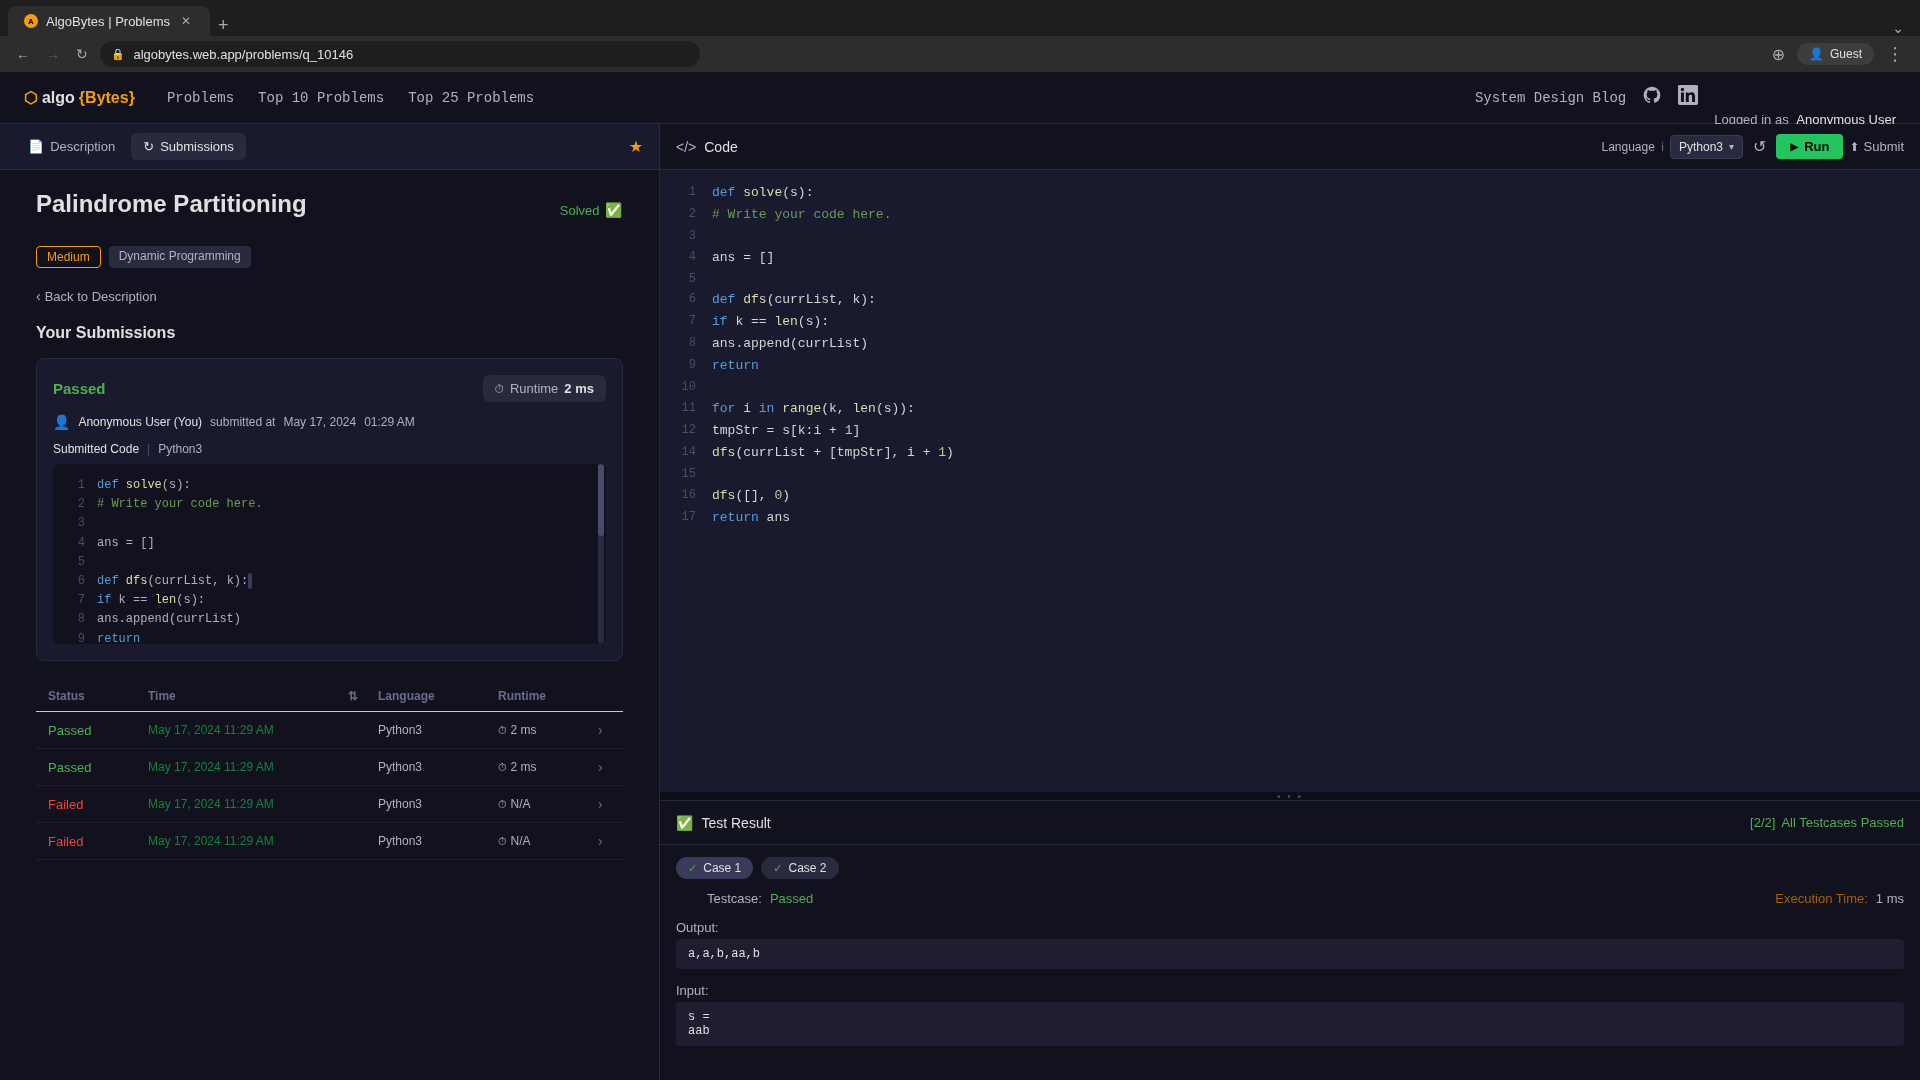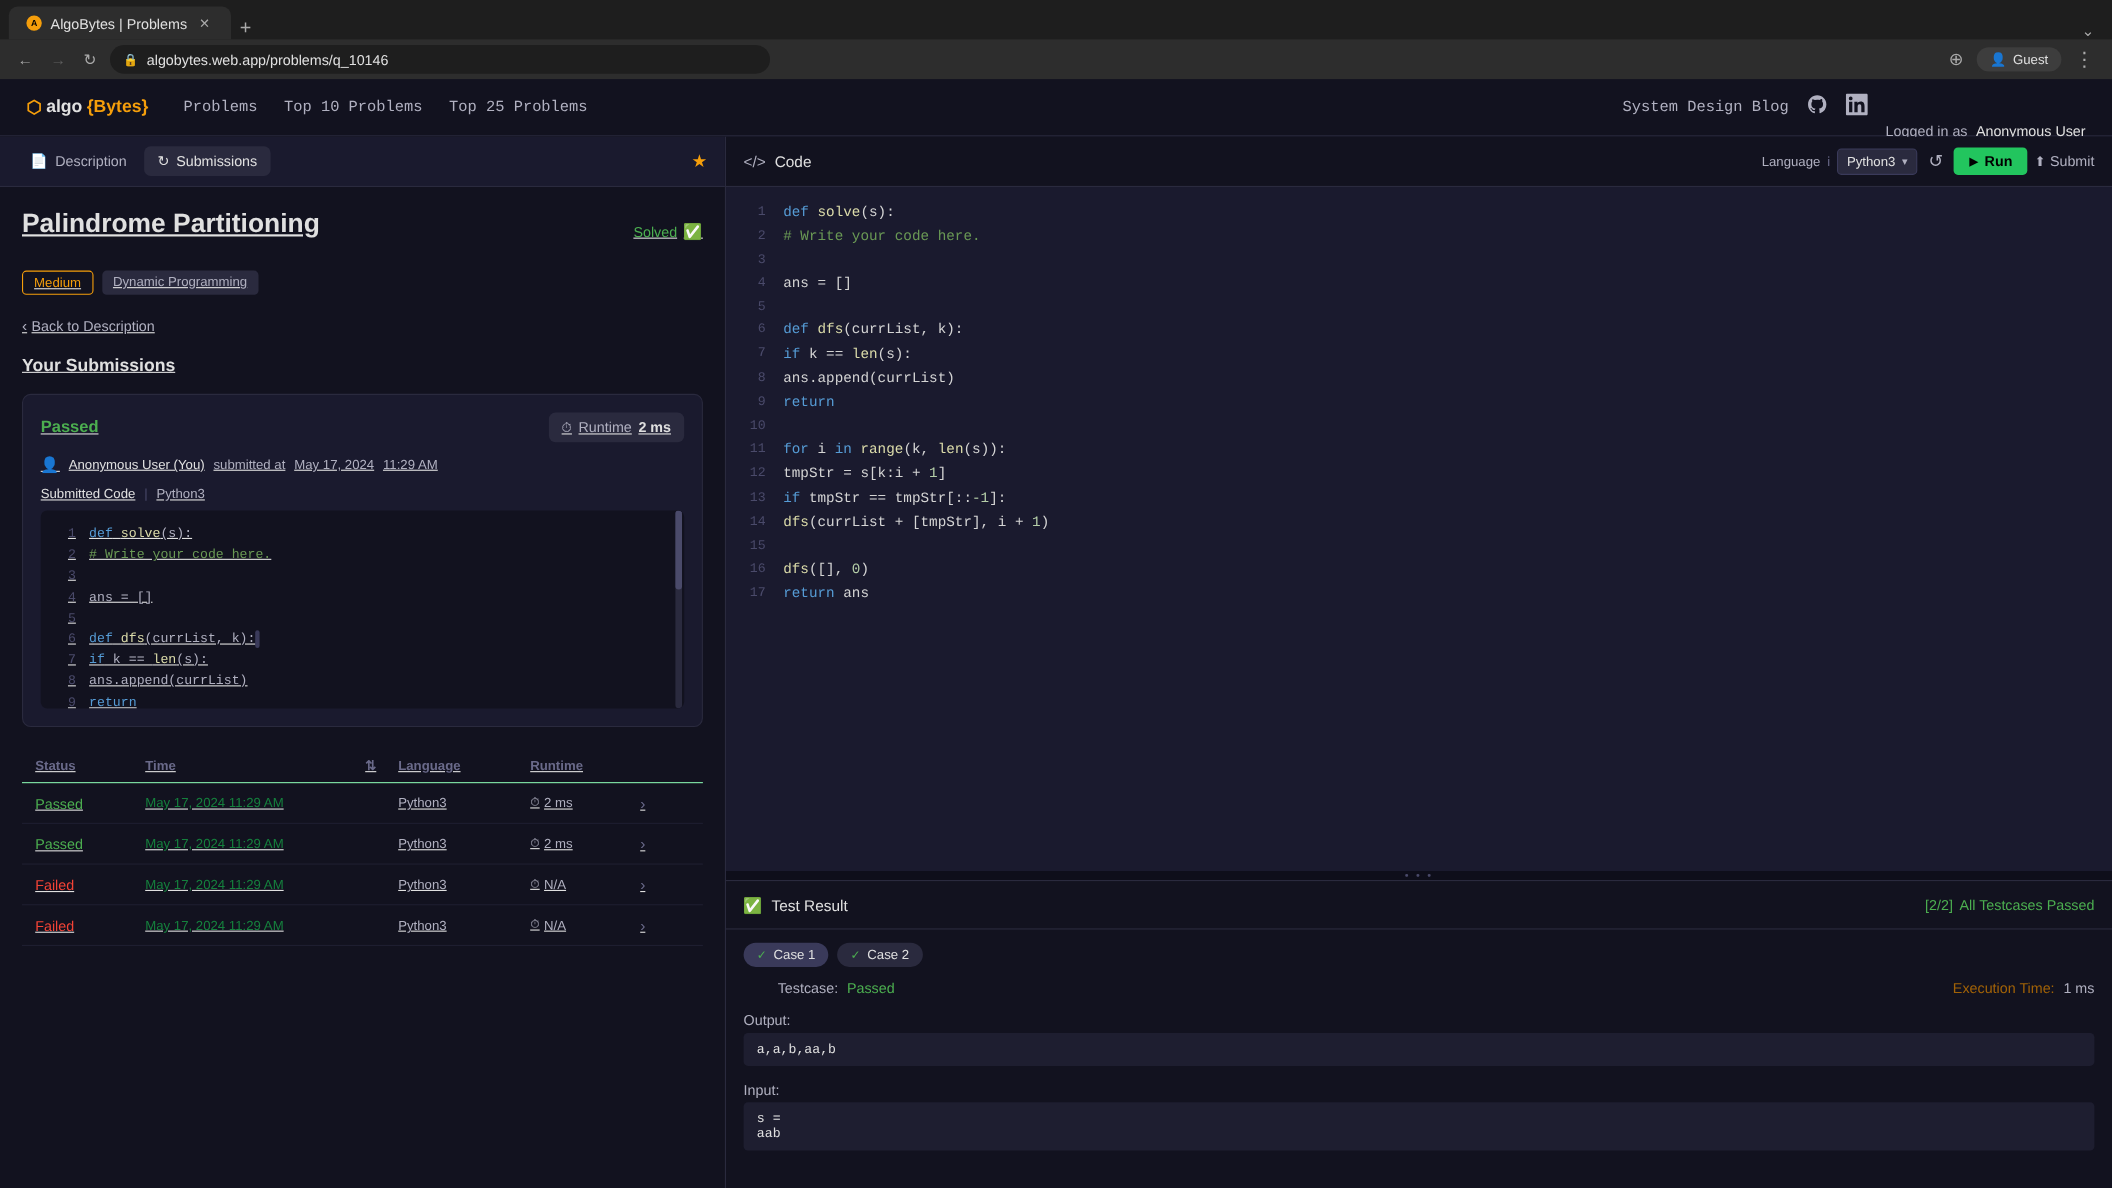--- a/index.html
+++ b/index.html
@@ -211,22 +211,21 @@
     .star-btn {
       margin-left: auto;
       color: #f59e0b;
       font-size: 16px;
       cursor: pointer;
     }
 
     .panel-body {
       flex: 1;
       overflow-y: auto;
-      padding: 20px 20px;
-      text-decoration: underline;
+      padding: 20px 36px;
     }
     .panel-body::-webkit-scrollbar { width: 6px; }
     .panel-body::-webkit-scrollbar-track { background: transparent; }
     .panel-body::-webkit-scrollbar-thumb { background: #3a3a5a; border-radius: 3px; }
 
     .problem-title {
       font-size: 24px;
       font-weight: 700;
       color: #e0e0e0;
       margin-bottom: 12px;
@@ -716,21 +715,21 @@
               <span class="runtime-icon">⏱</span>
               <span class="runtime-label">Runtime</span>
               <span class="runtime-value">2 ms</span>
             </div>
           </div>
           <div class="submission-meta">
             <span class="user-icon">👤</span>
             <span class="username">Anonymous User (You)</span>
             <span class="submitted-text">submitted at</span>
             <span class="submitted-time">May 17, 2024</span>
-            <span class="submitted-time">11:29 AM</span>
+            <span class="submitted-time">01:29 AM</span>
           </div>
           <div class="code-lang-bar">
             <span class="code-label">Submitted Code</span>
             <span class="code-sep">|</span>
             <span>Python3</span>
           </div>
           <div class="code-preview">
             <div class="code-line">
                 <span class="code-ln">1</span>
                 <span class="code-text"><span class="kw">def</span> <span class="fn">solve</span>(s):</span>
@@ -900,24 +899,20 @@
           </div>
         <div class="editor-line">
             <span class="editor-ln">11</span>
             <span class="editor-text">        <span class="kw">for</span> i <span class="kw">in</span> <span class="fn">range</span>(k, <span class="fn">len</span>(s)):</span>
           </div>
         <div class="editor-line">
             <span class="editor-ln">12</span>
             <span class="editor-text">            tmpStr = s[k:i + <span class="num">1</span>]</span>
           </div>
         <div class="editor-line">
-            <span class="editor-ln">13</span>
-            <span class="editor-text">            <span class="kw">if</span> tmpStr == tmpStr[::<span class="num">-1</span>]:</span>
-          </div>
-        <div class="editor-line">
             <span class="editor-ln">14</span>
             <span class="editor-text">                <span class="fn">dfs</span>(currList + [tmpStr], i + <span class="num">1</span>)</span>
           </div>
         <div class="editor-line">
             <span class="editor-ln">15</span>
             <span class="editor-text"></span>
           </div>
         <div class="editor-line">
             <span class="editor-ln">16</span>
             <span class="editor-text">    <span class="fn">dfs</span>([], <span class="num">0</span>)</span>

